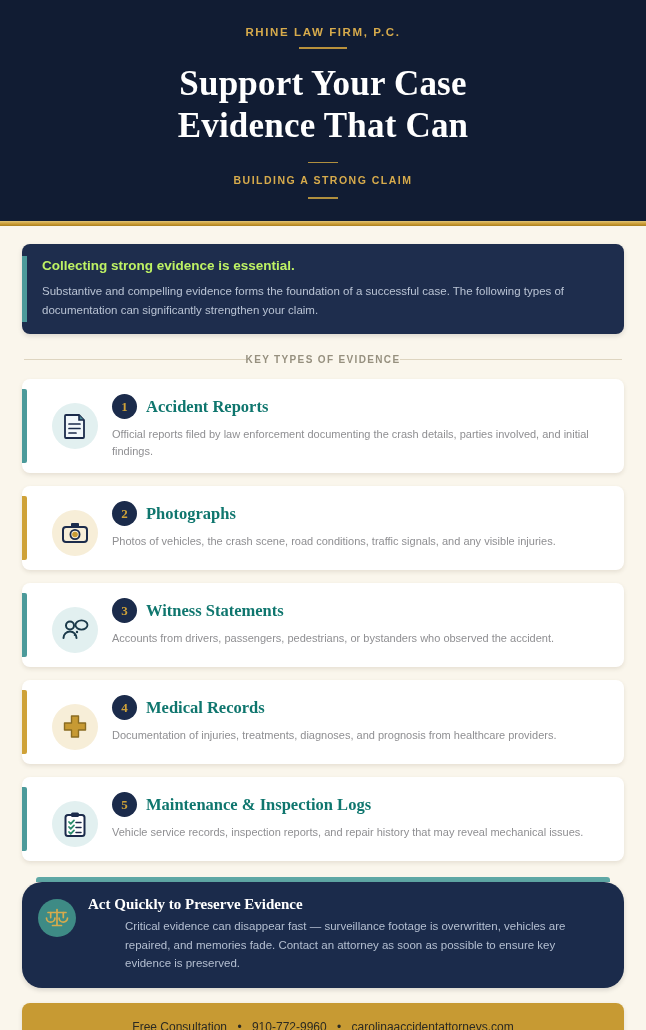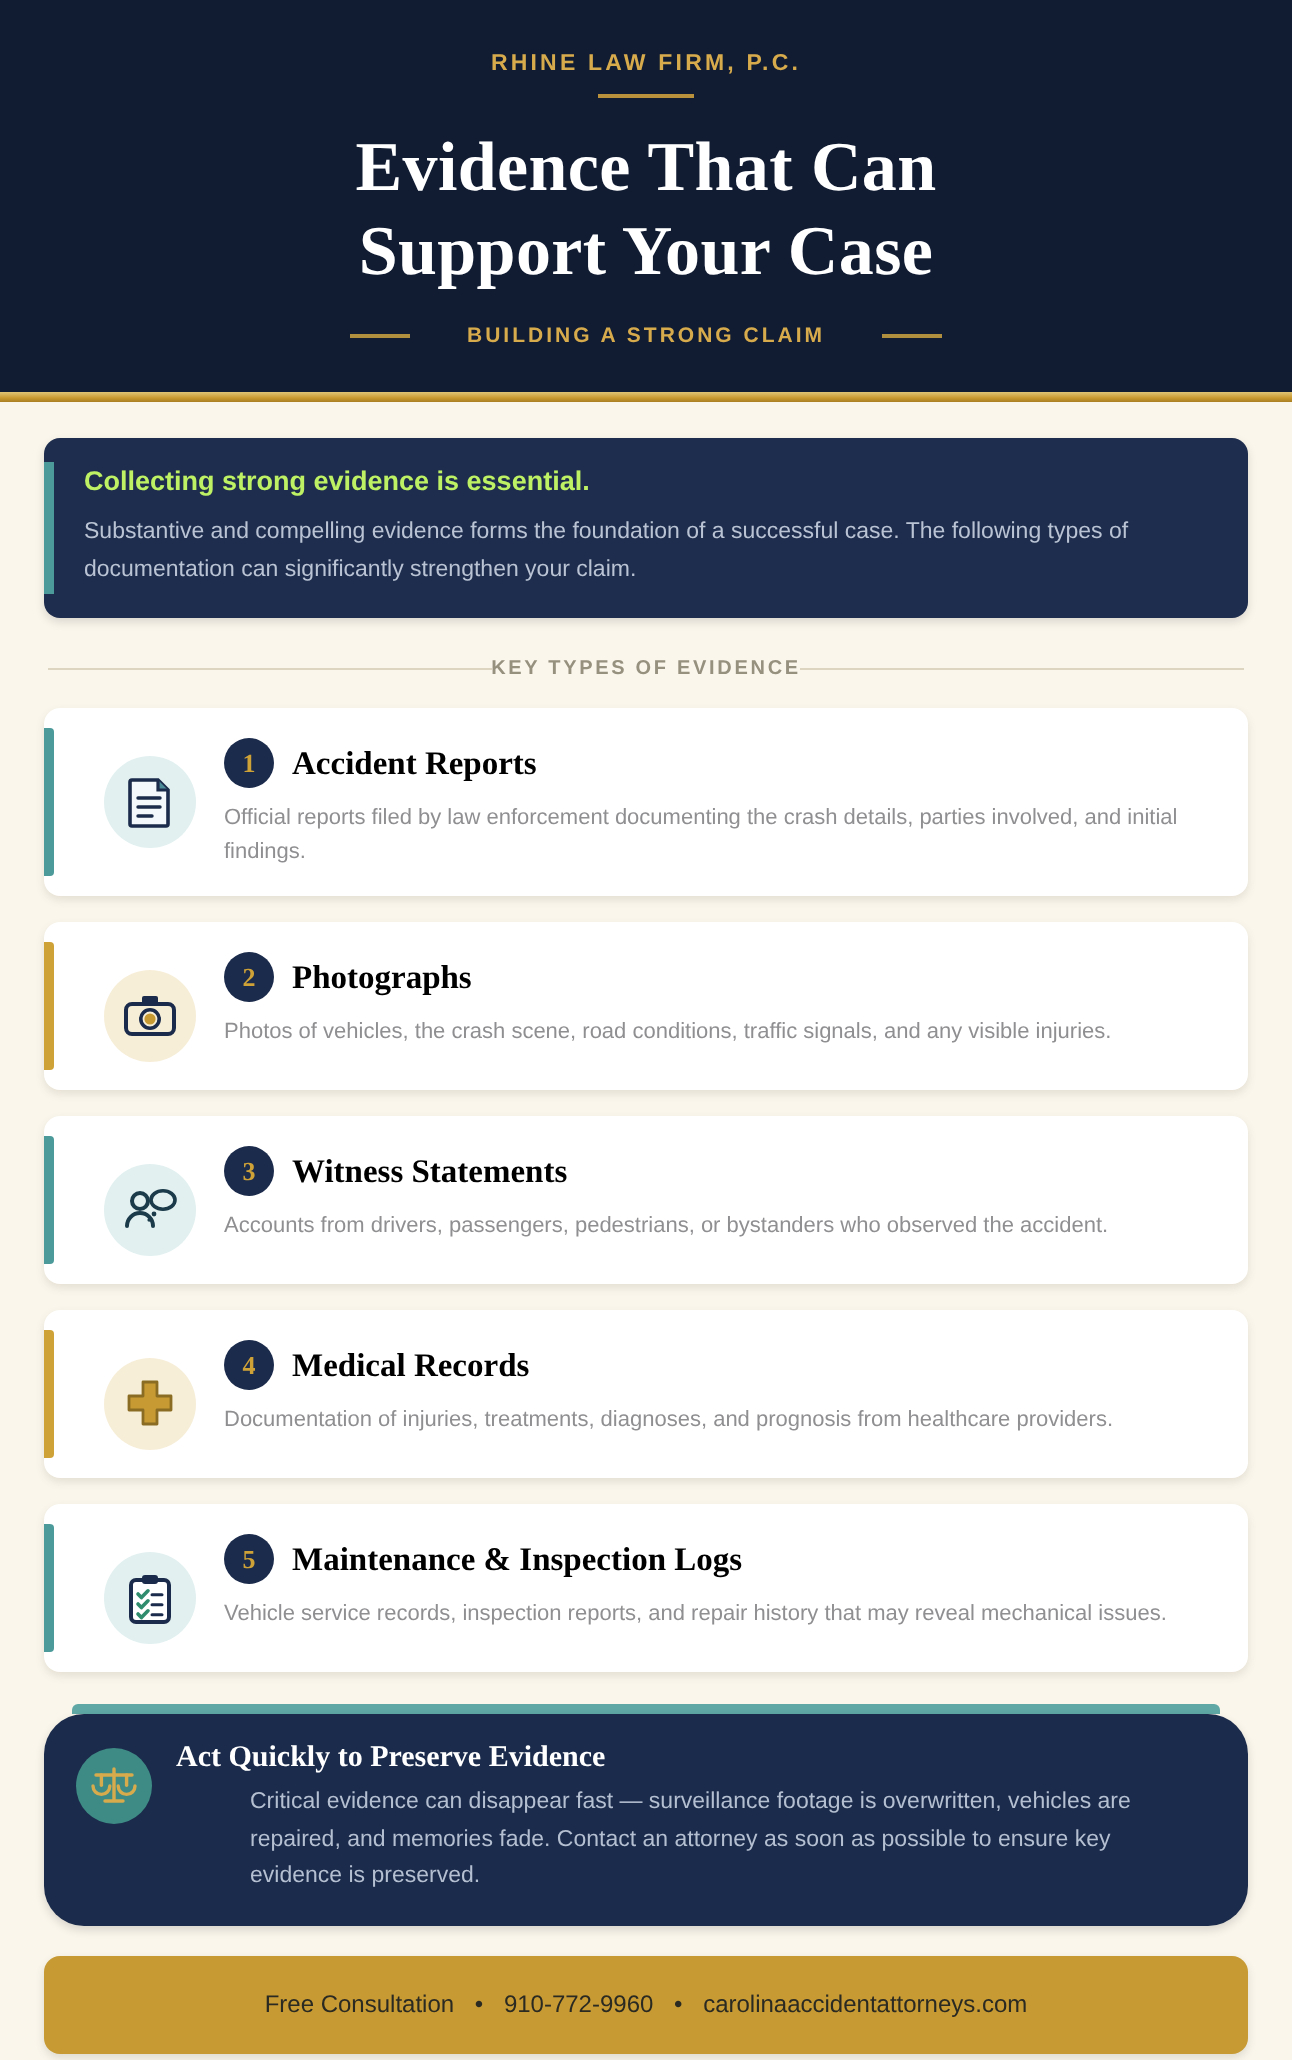--- a/index.html
+++ b/index.html
@@ -59,22 +59,23 @@
     font-size: 35px;
     font-weight: bold;
     line-height: 1.22;
     letter-spacing: 0.2px;
   }
 
   .subtitle-row {
     display: flex;
     align-items: center;
     justify-content: center;
-    gap: 29px;
+    gap: 11px;
     margin-top: 14px;
+    flex-direction: column;
   }
   .subtitle-dash {
     width: 30px;
     height: 1.5px;
     background: #b08f3e;
   }
   .subtitle-text {
     color: #d7ab4c;
     font-size: 10.5px;
     font-weight: bold;
@@ -186,21 +187,21 @@
     font-family: "Liberation Serif", serif;
     font-size: 13px;
     font-weight: bold;
     display: flex;
     align-items: center;
     justify-content: center;
     flex: none;
   }
   .card-title {
     font-family: "Liberation Serif", serif;
-    color: #000000;
+    color: #0f766e;
     font-size: 16.5px;
     font-weight: bold;
   }
   .card-desc {
     color: #8f8f92;
     font-size: 11px;
     line-height: 1.5;
   }
 
   
@@ -270,22 +271,22 @@
 </style>
 </head>
 <body>
 
 <div class="page">
 
   <div class="header">
     <div class="firm-name">RHINE LAW FIRM, P.C.</div>
     <div class="header-rule"></div>
     <div class="main-title">
+      <div>Support Your Case</div>
       <div>Evidence That Can</div>
-      <div>Support Your Case</div>
     </div>
     <div class="subtitle-row">
       <span class="subtitle-dash"></span>
       <span class="subtitle-text">BUILDING A STRONG CLAIM</span>
       <span class="subtitle-dash"></span>
     </div>
   </div>
 
   <div class="body-wrap">
 

